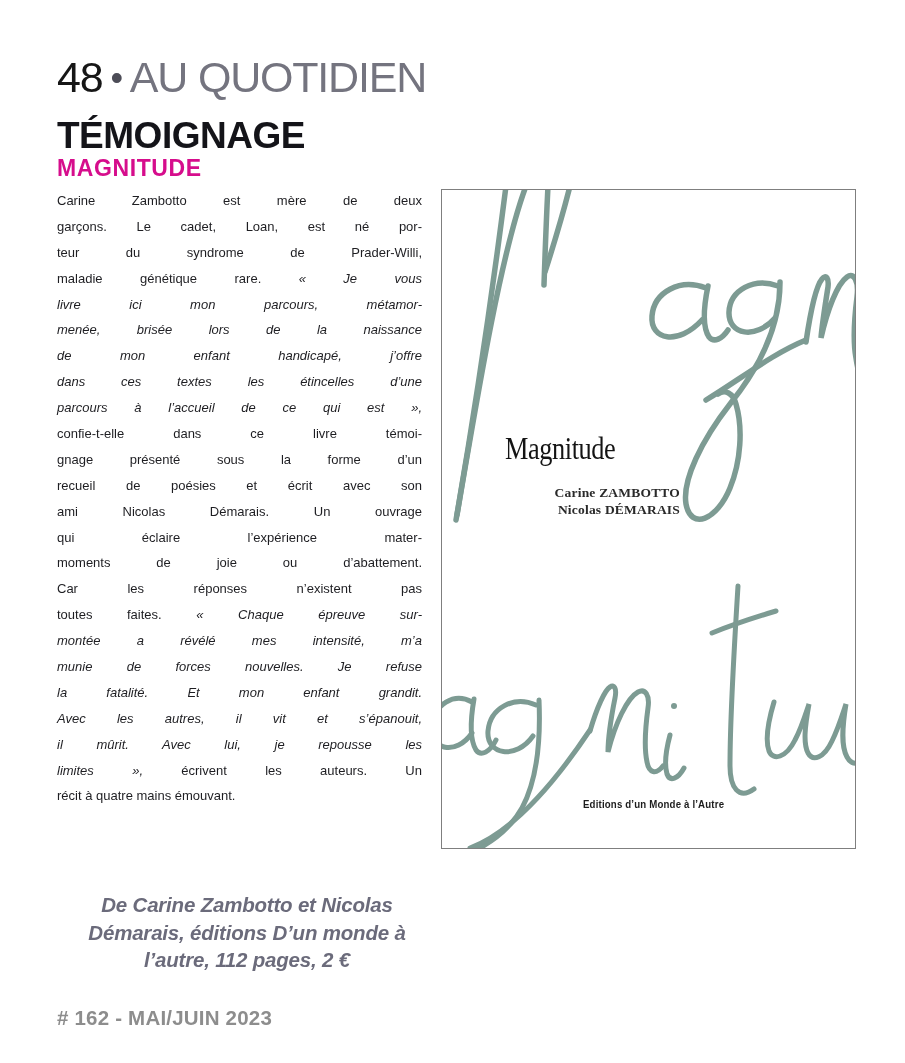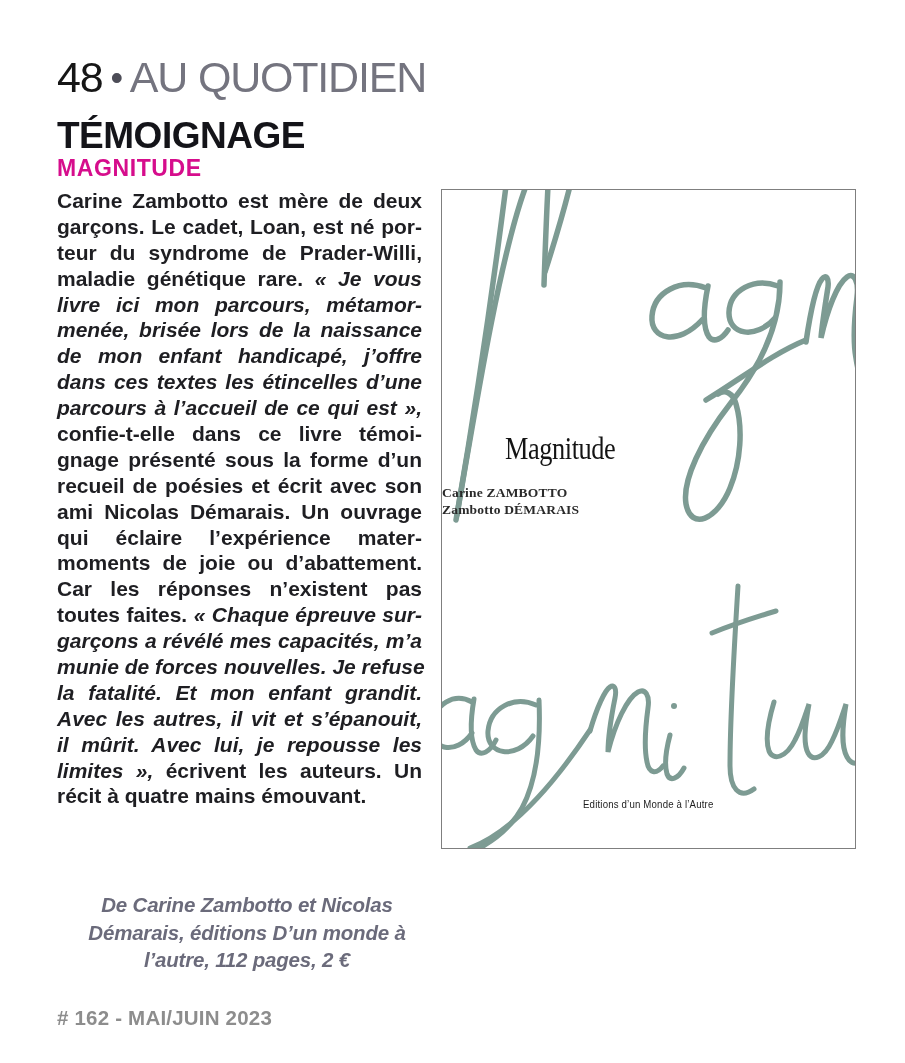--- a/index.html
+++ b/index.html
@@ -21,21 +21,21 @@
   
   .article{position:absolute;left:57px;top:118px;width:365px;}
   .kicker{
     font-size:37px;font-weight:bold;letter-spacing:-0.5px;line-height:36px;
     color:#141419;
   }
   .art-title{
     font-size:23px;font-weight:bold;letter-spacing:0.6px;line-height:26px;
     margin-top:1px;
   }
-  .art-body{margin-top:7px;font-size:21px;line-height:25.9px;color:#1e1e22;font-weight:bold;}
+  .art-body{margin-top:7px;font-size:13px;line-height:25.9px;color:#1e1e22;}
   .line{
     text-align:justify;text-align-last:justify;
     height:25.9px;overflow:visible;white-space:nowrap;
   }
   .line.last{text-align-last:left;}
   .line .it{font-style:italic;}
   .credit{
     position:absolute;left:57px;top:891px;width:380px;
     font-size:20.5px;font-style:italic;font-weight:bold;line-height:27.6px;
     color:#6b6b7b;letter-spacing:-0.2px;text-align:center;
@@ -51,27 +51,27 @@
     overflow:hidden;
   }
   .cover svg{position:absolute;left:0;top:0;}
   .cover-title{
     position:absolute;left:63px;top:241px;
     font-family:"Liberation Serif",serif;font-size:31px;font-weight:500;
     color:#141414;letter-spacing:-0.5px;white-space:nowrap;
   }
   .cover-title .squeeze{display:inline-block;transform:scaleX(0.85);transform-origin:left center;}
   .cover-authors{
-    position:absolute;left:0;top:294px;width:238px;text-align:left;
+    position:absolute;left:0;top:294px;width:238px;text-align:right;
     font-family:"Liberation Serif",serif;font-size:13.5px;font-weight:bold;
     line-height:17px;color:#2a2a2a;letter-spacing:0.2px;
   }
   .cover-publisher{
     position:absolute;left:141px;top:608px;
-    font-size:11.5px;font-weight:normal;color:#1d1d1d;letter-spacing:0.2px;
+    font-size:11.5px;font-weight:bold;color:#1d1d1d;letter-spacing:0.2px;
     white-space:nowrap;
   }
   .cover-publisher .squeeze{display:inline-block;transform:scaleX(0.84);transform-origin:left center;}
 </style>
 </head>
 <body>
 
 <div class="pg-header">
   <span class="pg-number">48</span><span class="pg-bullet">•</span><span class="pg-section">AU QUOTIDIEN</span>
 </div>
@@ -90,21 +90,21 @@
       <div class="line"><span class="it">dans ces textes les étincelles d’une</span></div>
       <div class="line"><span class="it">parcours à l’accueil de ce qui est »,</span></div>
       <div class="line"><span>confie-t-elle dans ce livre témoi-</span></div>
       <div class="line"><span>gnage présenté sous la forme d’un</span></div>
       <div class="line"><span>recueil de poésies et écrit avec son</span></div>
       <div class="line"><span>ami Nicolas Démarais. Un ouvrage</span></div>
       <div class="line"><span>qui éclaire l’expérience mater-</span></div>
       <div class="line"><span>moments de joie ou d’abattement.</span></div>
       <div class="line"><span>Car les réponses n’existent pas</span></div>
       <div class="line"><span>toutes faites. </span><span class="it">« Chaque épreuve sur-</span></div>
-      <div class="line"><span class="it">garçons a révélé mes capacités, m’a</span></div>
+      <div class="line"><span class="it">montée a révélé mes intensité, m’a</span></div>
       <div class="line"><span class="it">munie de forces nouvelles. Je refuse</span></div>
       <div class="line"><span class="it">la fatalité. Et mon enfant grandit.</span></div>
       <div class="line"><span class="it">Avec les autres, il vit et s’épanouit,</span></div>
       <div class="line"><span class="it">il mûrit. Avec lui, je repousse les</span></div>
       <div class="line"><span class="it">limites »,</span><span> écrivent les auteurs. Un</span></div>
       <div class="line last"><span>récit à quatre mains émouvant.</span></div>
     </div>
 </div>
 
 <div class="credit">
@@ -141,16 +141,16 @@
       <path d="M 228 545 C 224 560, 222 574, 225 584 C 228 592, 236 589, 242 578"></path>
       <circle cx="232" cy="516" r="3" fill="#7d9b93" stroke="none"></circle>
       <path d="M 296 396 C 292 460, 288 532, 288 576 C 288 598, 297 610, 312 599"></path>
       <path d="M 270 443 C 292 434, 314 427, 334 421"></path>
       <path d="M 332 512 C 326 532, 323 550, 327 561 C 331 571, 344 568, 353 550 C 359 539, 363 526, 367 514 C 363 536, 361 553, 366 563 C 371 572, 382 568, 390 551 C 396 539, 400 526, 404 514 C 400 538, 399 556, 405 567 C 410 576, 418 575, 424 566"></path>
     </g>
   </svg>
   <div class="cover-title"><span class="squeeze">Magnitude</span></div>
   <div class="cover-authors">
       <div>Carine ZAMBOTTO</div>
-      <div>Zambotto DÉMARAIS</div>
+      <div>Nicolas DÉMARAIS</div>
     </div>
   <div class="cover-publisher"><span class="squeeze">Editions d’un Monde à l’Autre</span></div>
 </div>
 
 </body></html>

